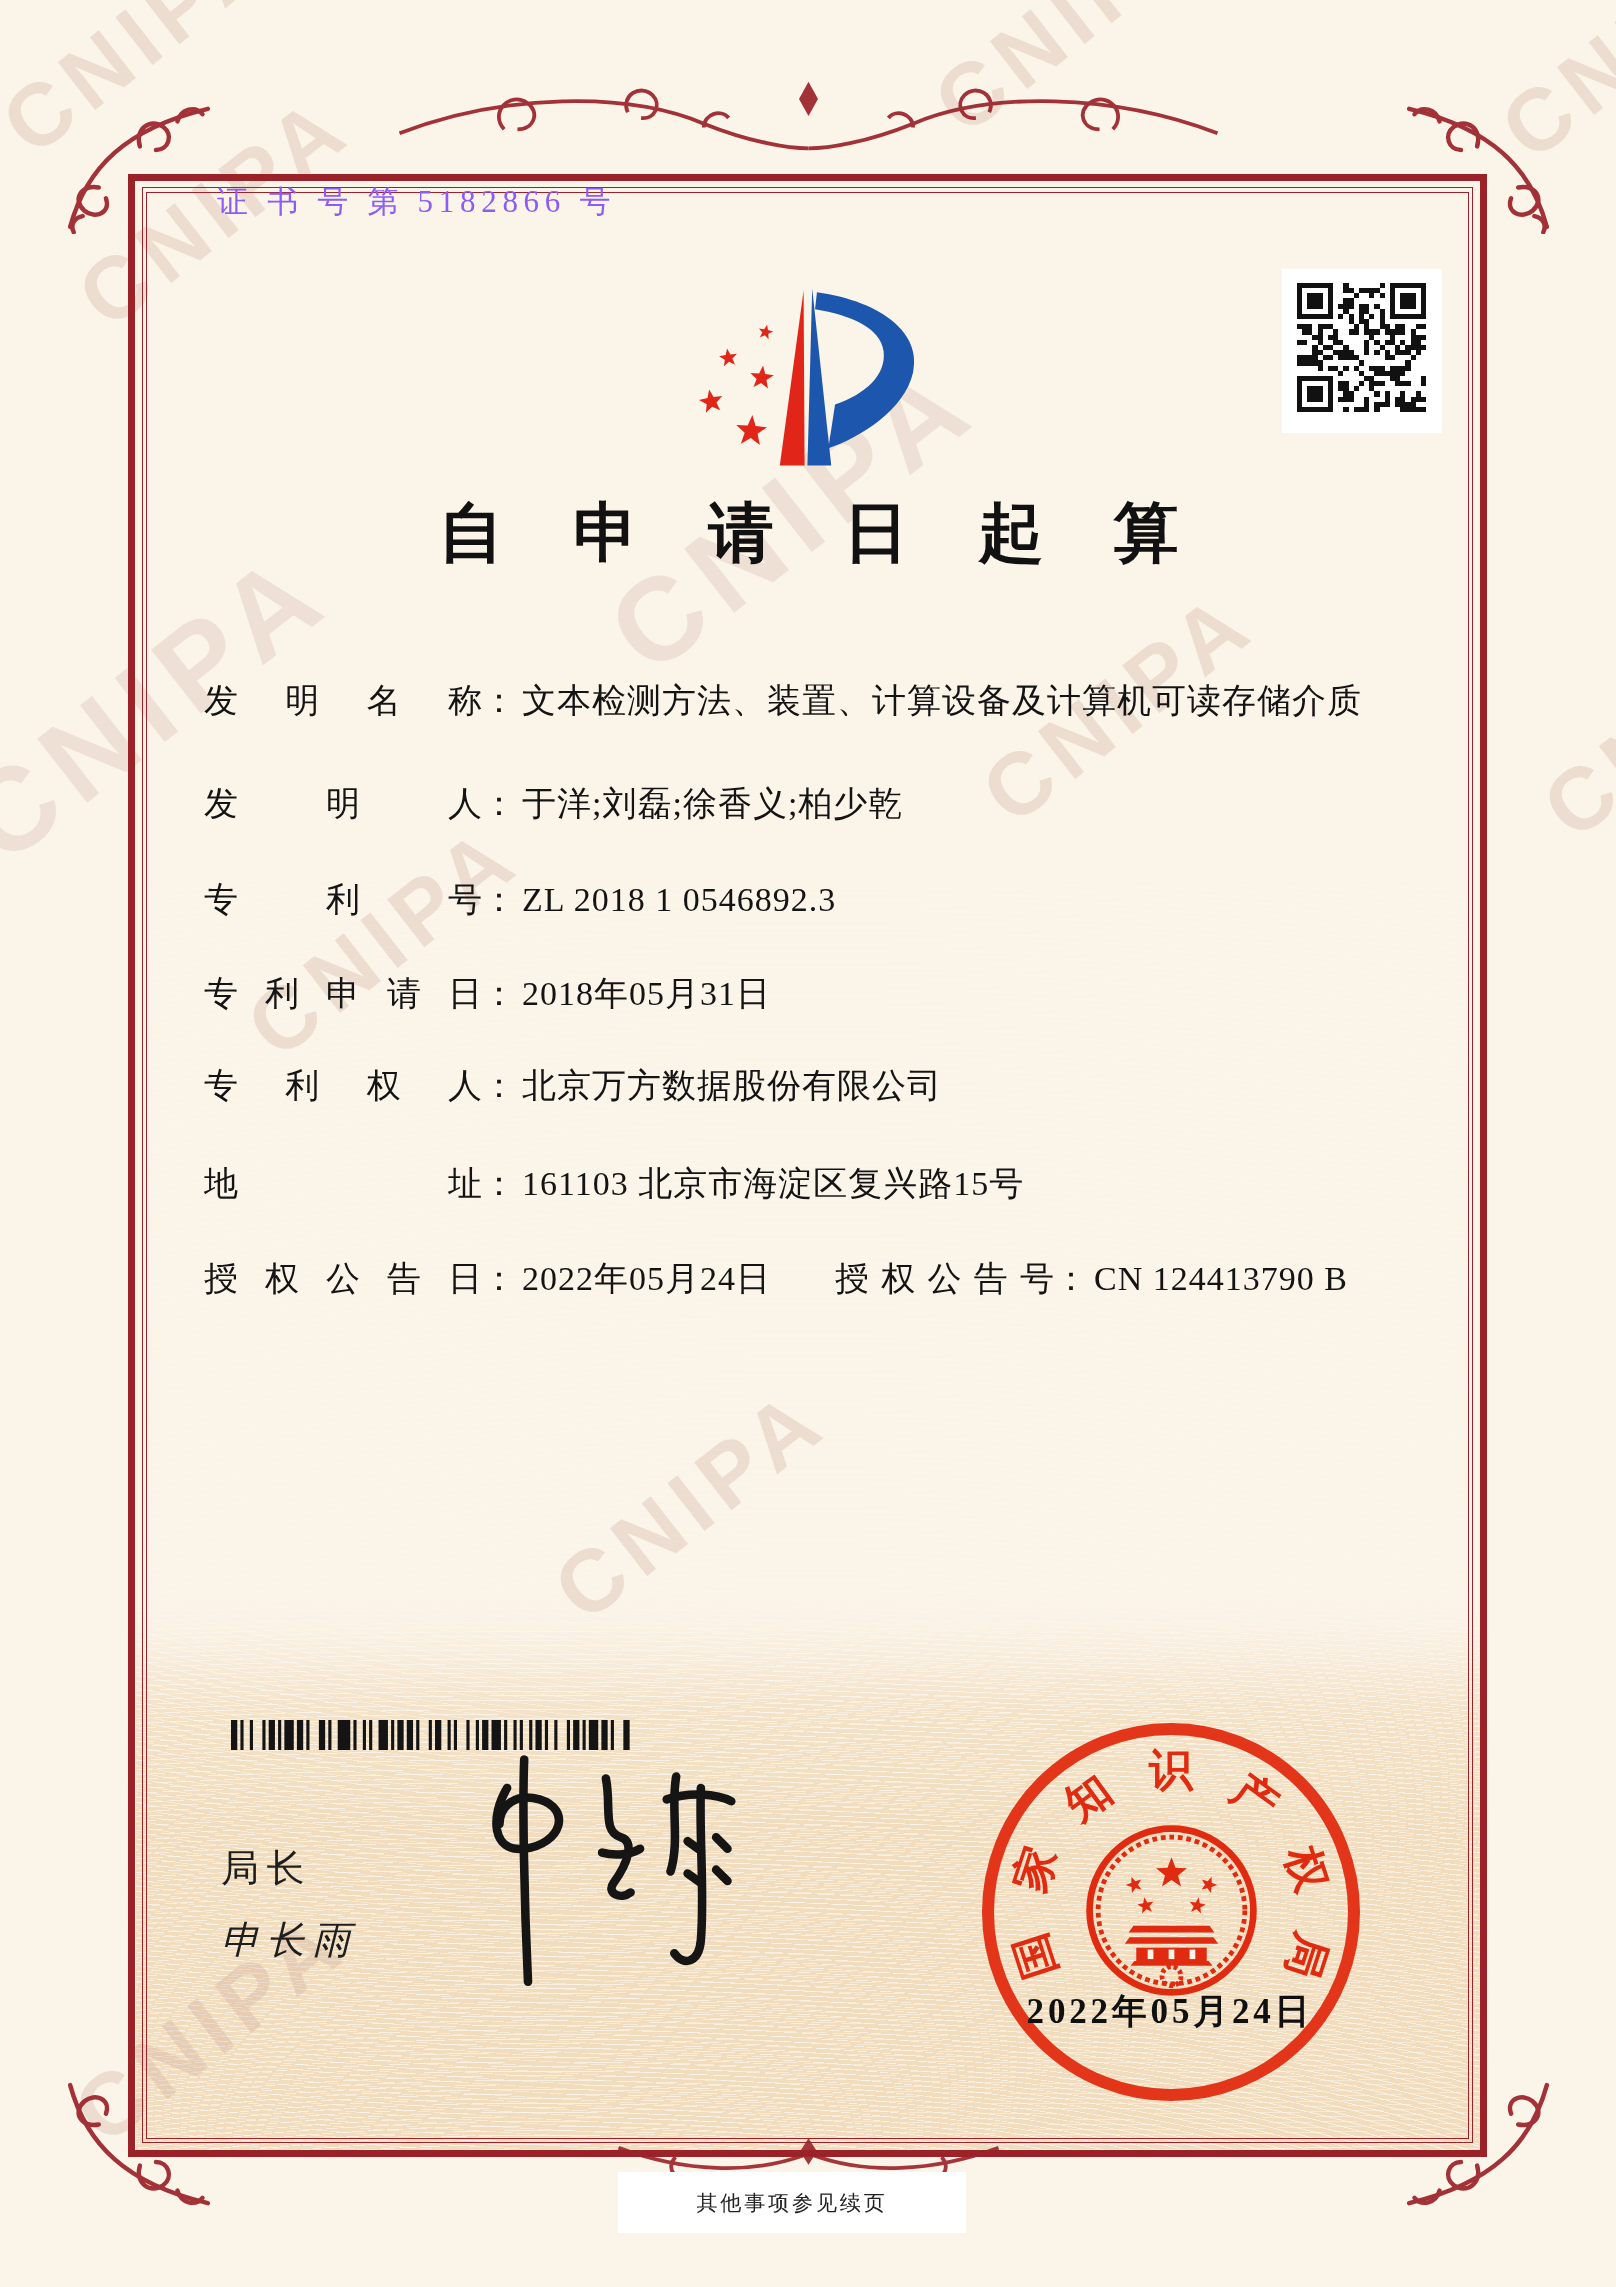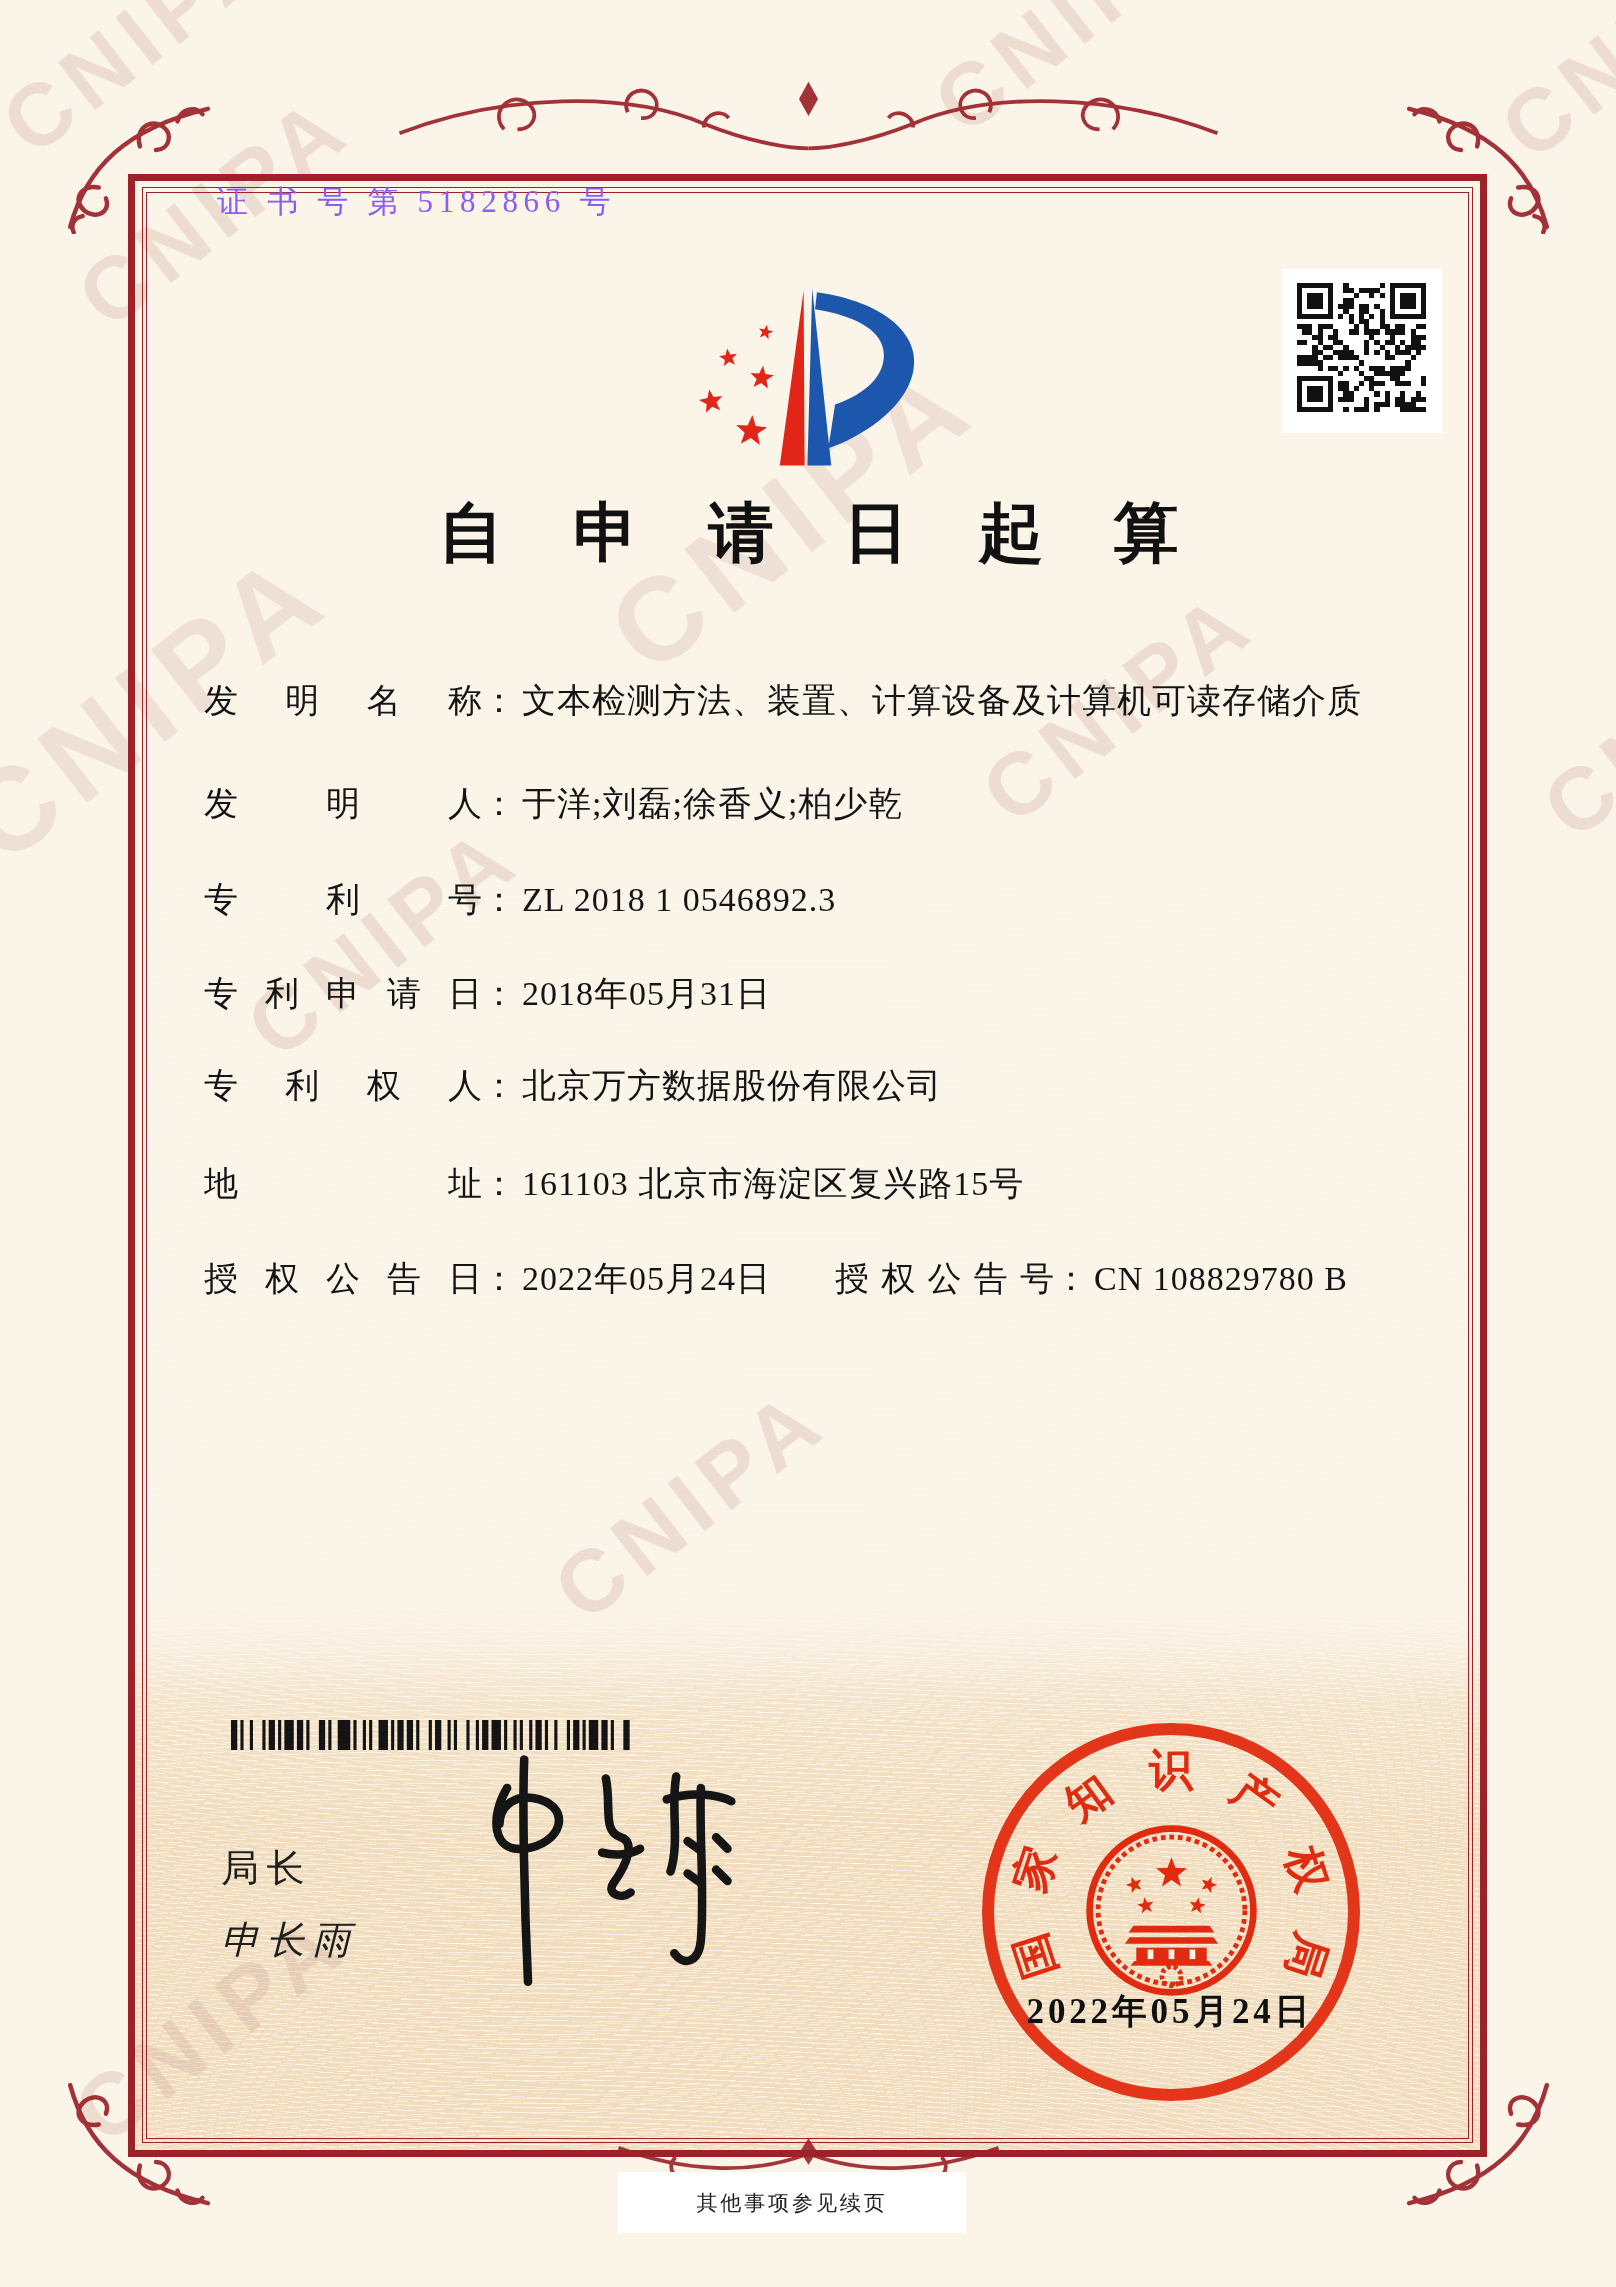--- a/index.html
+++ b/index.html
@@ -462,21 +462,21 @@
           <span>告</span>
           <span>日</span>
         </span><span class="fcolon">：</span><span class="fvalue">2022年05月24日</span>
       <span class="grant-right">
         <span class="flabel narrow">
             <span>授</span>
             <span>权</span>
             <span>公</span>
             <span>告</span>
             <span>号</span>
-          </span><span class="fcolon">：</span><span class="fvalue">CN 108829780 B</span>
+          </span><span class="fcolon">：</span><span class="fvalue">CN 124413790 B</span>
       </span>
     </div>
   </div>
 
   <div class="legal">
   </div>
 
   <svg class="barcode" id="barcode" viewBox="0 0 430 32" preserveAspectRatio="none">
       <rect x="0.0" y="0" width="6.6" height="32" fill="#141414"></rect>
       <rect x="9.9" y="0" width="3.3" height="32" fill="#141414"></rect>

